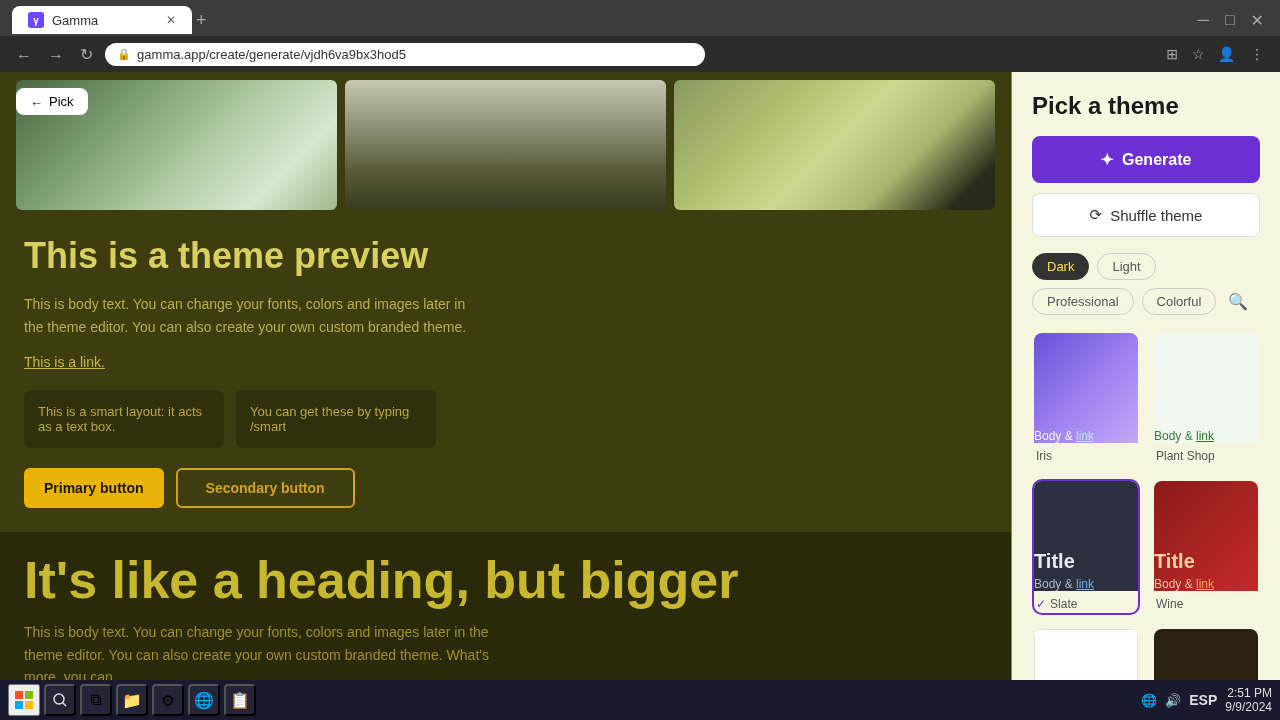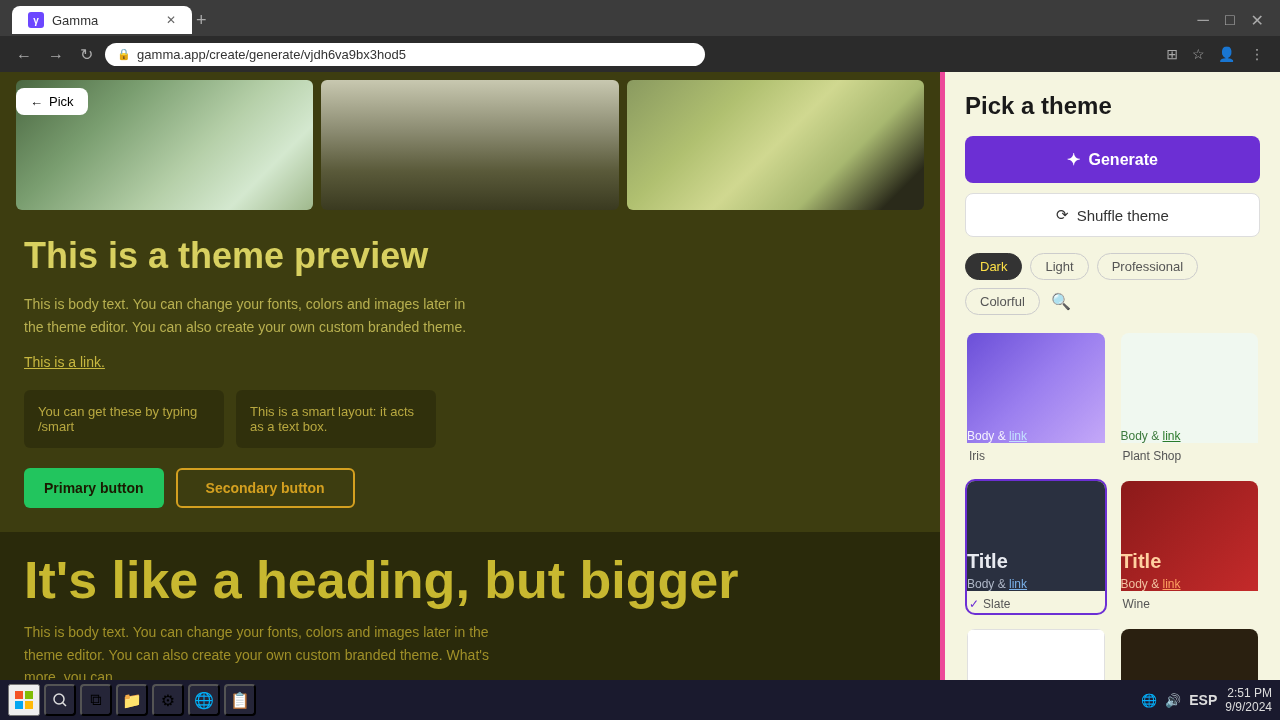--- a/index.html
+++ b/index.html
@@ -41,30 +41,30 @@
     .main-heading { font-size: 36px; font-weight: 700; color: #d8d060; line-height: 1.2; margin-bottom: 16px; }
     .body-text { font-size: 14px; color: #b8b050; line-height: 1.6; margin-bottom: 16px; max-width: 460px; }
     .link-text { color: #c8b840; text-decoration: underline; font-size: 14px; margin-bottom: 20px; display: block; }
 
     
     .smart-boxes { display: flex; gap: 12px; margin-bottom: 20px; }
     .smart-box { background: rgba(0,0,0,0.2); border-radius: 6px; padding: 14px; font-size: 13px; color: #b8a840; flex: 1; max-width: 200px; }
 
     
     .button-row { display: flex; gap: 12px; margin-bottom: 24px; }
-    .btn-primary { background: #22c55e; color: #1a1a00; border: none; border-radius: 6px; padding: 10px 20px; font-size: 14px; font-weight: 600; cursor: pointer; }
+    .btn-primary { background: #eab308; color: #1a1a00; border: none; border-radius: 6px; padding: 10px 20px; font-size: 14px; font-weight: 600; cursor: pointer; }
     .btn-secondary { background: transparent; color: #d4a020; border: 2px solid #d4a020; border-radius: 6px; padding: 10px 28px; font-size: 14px; font-weight: 600; cursor: pointer; }
 
     
     .big-heading-section { background: rgba(0,0,0,0.3); padding: 20px 24px; border-radius: 0; }
     .big-heading { font-size: 52px; font-weight: 800; color: #c8b830; line-height: 1.1; margin-bottom: 12px; }
     .body-text-2 { font-size: 14px; color: #a09028; line-height: 1.6; max-width: 500px; }
 
     
-    .theme-panel { width: 340px; background: #f5f5e0; border-left: 5px solid #ec4899; overflow-y: auto; padding: 20px; flex-shrink: 0; }
+    .theme-panel { width: 269px; background: #f5f5e0; border-left: 1px solid #ec4899; overflow-y: auto; padding: 20px; flex-shrink: 0; }
     .theme-title { font-size: 24px; font-weight: 700; color: #1a1a1a; margin-bottom: 16px; }
 
     
     .generate-btn { width: 100%; background: #6c2fd4; color: white; border: none; border-radius: 8px; padding: 14px; font-size: 16px; font-weight: 600; cursor: pointer; display: flex; align-items: center; justify-content: center; gap: 8px; margin-bottom: 10px; }
 
     
     .shuffle-btn { width: 100%; background: white; color: #333; border: 1px solid #ddd; border-radius: 8px; padding: 12px; font-size: 15px; font-weight: 500; cursor: pointer; display: flex; align-items: center; justify-content: center; gap: 8px; margin-bottom: 16px; }
 
     
     .filter-tabs { display: flex; align-items: center; gap: 8px; margin-bottom: 16px; flex-wrap: wrap; }
@@ -184,24 +184,24 @@
       <div class="preview-img preview-img-3"></div>
     </div>
 
     <div class="content-area">
       <h1 class="main-heading">This is a theme preview</h1>
       <p class="body-text">This is body text. You can change your fonts, colors and images later in the theme editor. You can also create your own custom branded theme.</p>
       <a class="link-text">This is a link.</a>
 
       <div class="smart-boxes">
         <div class="smart-box">
+          <span>This is a smart layout: it acts as a text box.</span>
+        </div>
+        <div class="smart-box">
           <span>You can get these by typing /smart</span>
-        </div>
-        <div class="smart-box">
-          <span>This is a smart layout: it acts as a text box.</span>
         </div>
       </div>
 
       <div class="button-row">
         <button class="btn-primary">Primary button</button>
         <button class="btn-secondary">Secondary button</button>
       </div>
     </div>
 
     <div class="big-heading-section">

